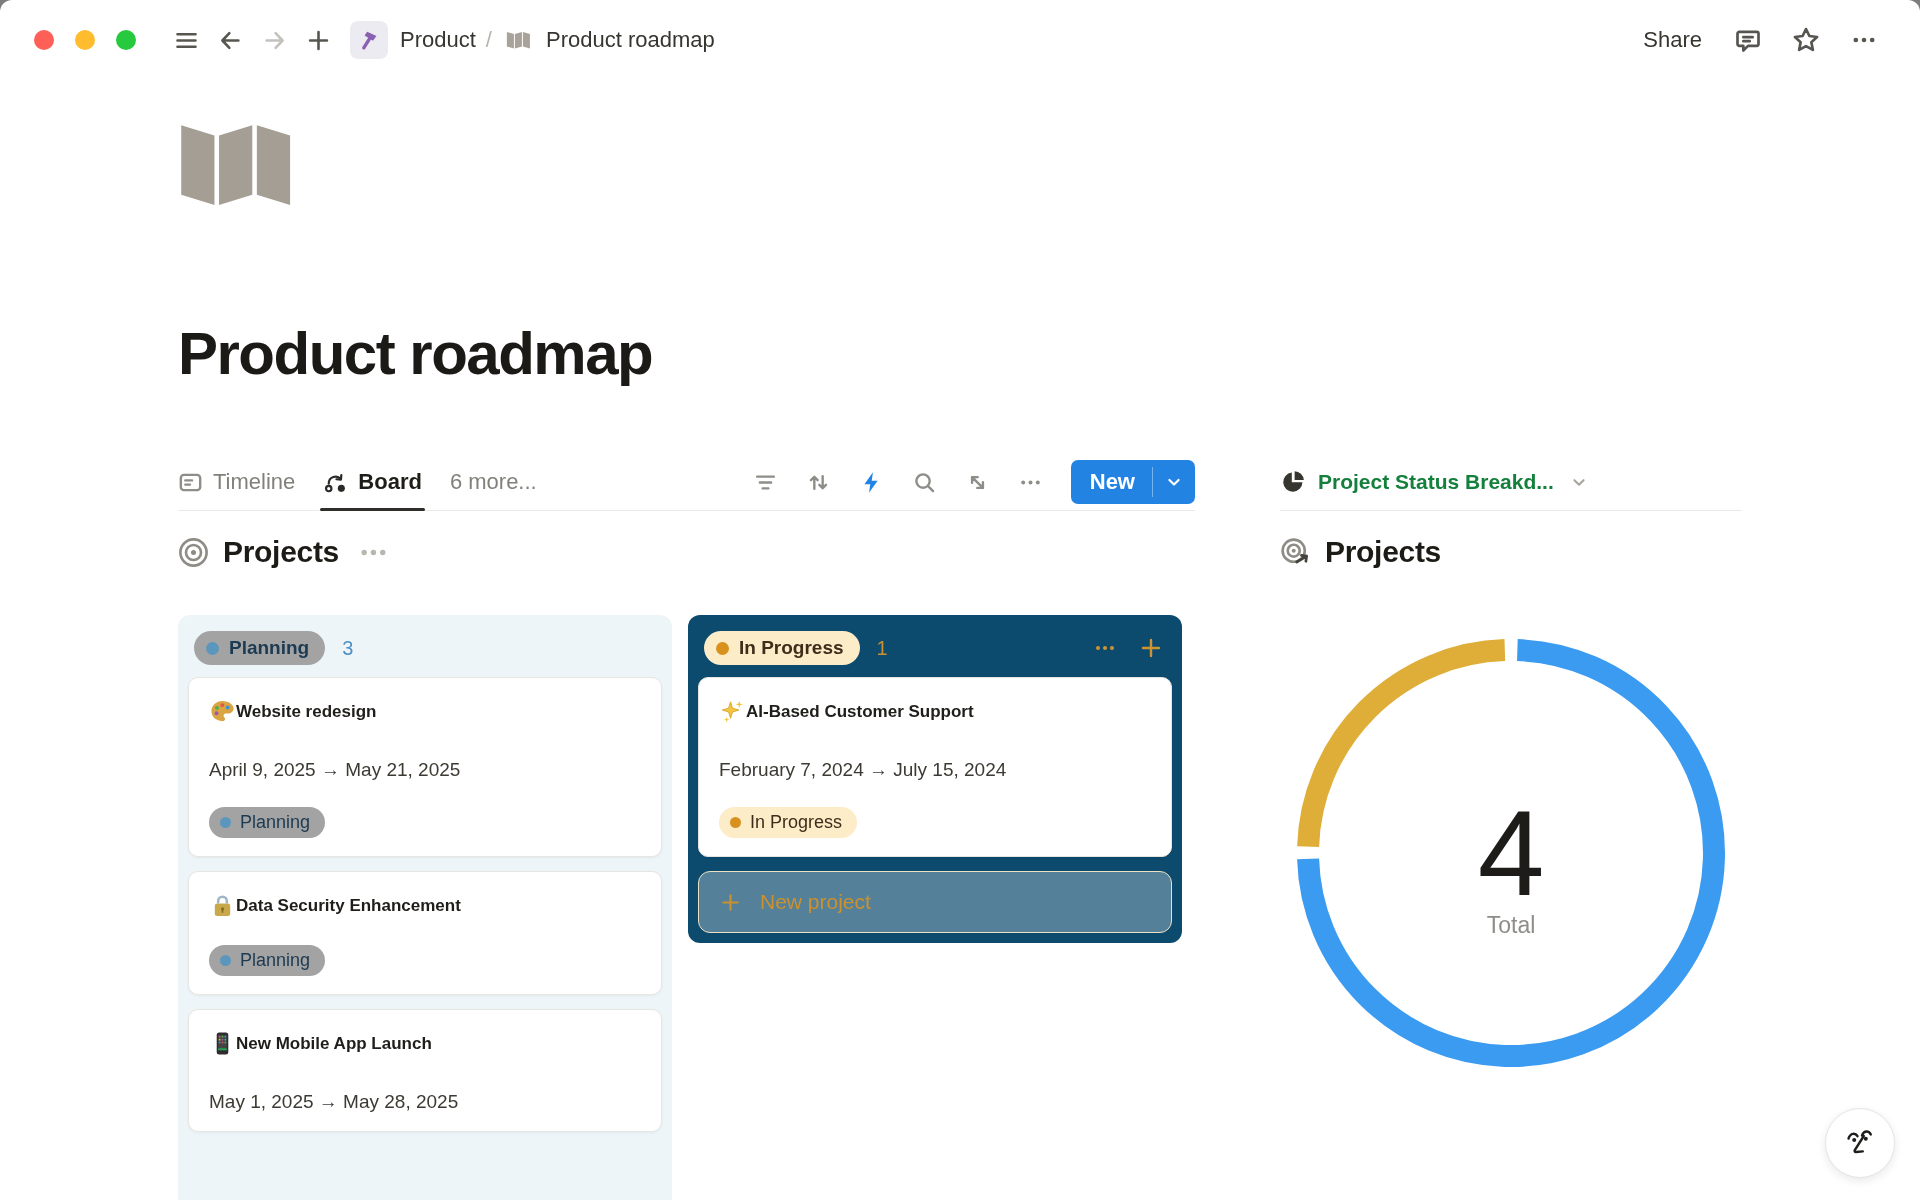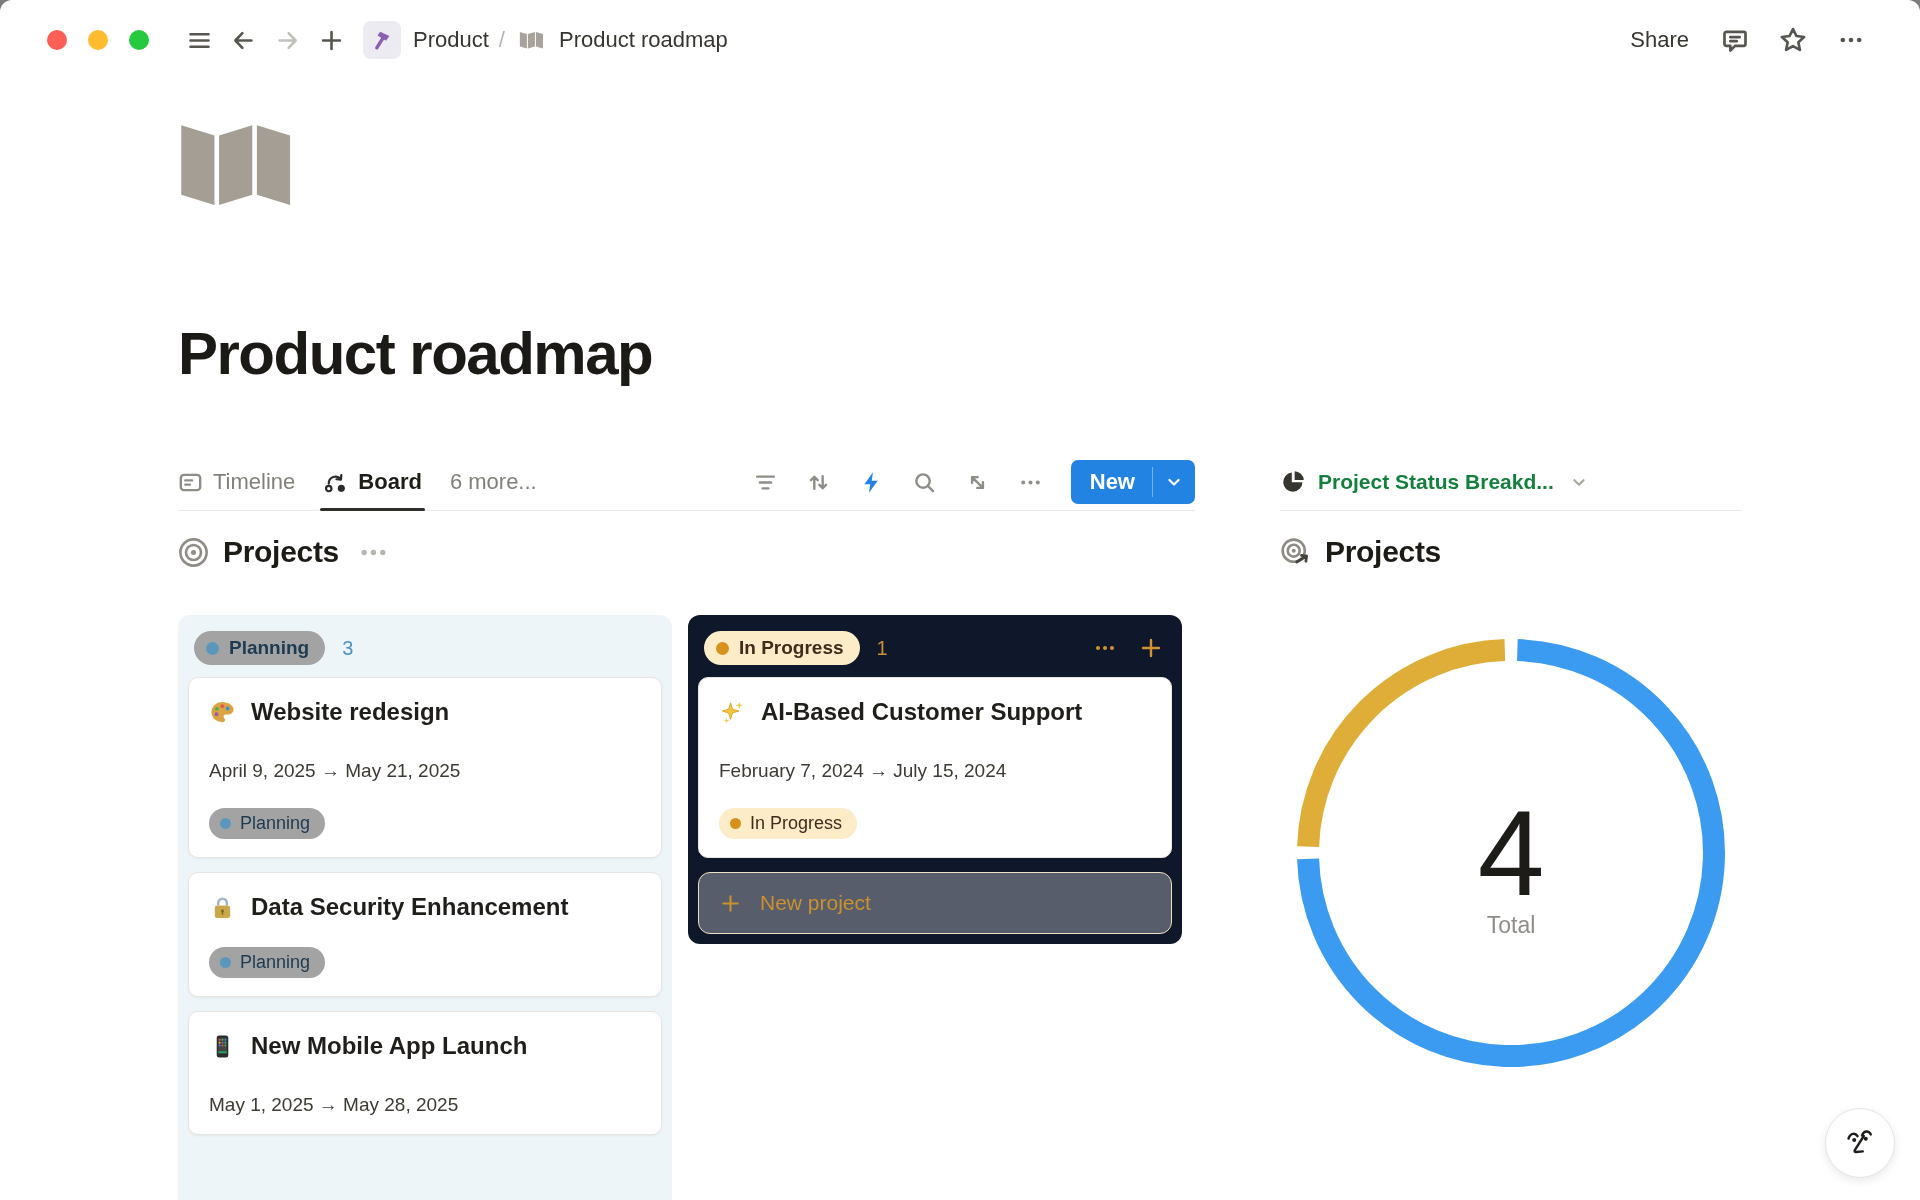--- a/index.html
+++ b/index.html
@@ -1,20 +1,20 @@
 <!DOCTYPE html>
 <html><head>
 <meta charset="utf-8">
 <style>
   * { margin:0; padding:0; box-sizing:border-box; }
   html,body { width:1920px; height:1200px; background:#7d7d7d; font-family:"Liberation Sans","DejaVu Sans",sans-serif; }
   .window { position:relative; width:1920px; height:1200px; background:#fff; border-radius:12px 12px 0 0; overflow:hidden; color:#37352f; }
 
   
-  .topbar { height:80px; display:flex; align-items:center; padding:0 47px; }
+  .topbar { height:80px; display:flex; align-items:center; padding:0 34px; }
   .traffic { display:flex; gap:21px; margin-right:28px; }
   .light { width:20px; height:20px; border-radius:50%; }
   .light.red{background:#fe5f57}.light.yellow{background:#febc2e}.light.green{background:#27c93f}
   .nav-ico { width:44px; height:44px; display:flex; align-items:center; justify-content:center; border-radius:6px; cursor:pointer; }
   .nav-ico svg { width:27px; height:27px; }
   .crumb-box { width:38px; height:38px; background:#ecebf1; border-radius:8px; display:flex; align-items:center; justify-content:center; margin:0 6px 0 10px; cursor:pointer; }
   .crumb-box svg { width:24px; height:24px; }
   .crumb { font-size:22px; color:#37352f; font-weight:500; padding:4px 6px; border-radius:6px; cursor:pointer; white-space:nowrap; }
   .crumb-sep { color:#b8b5af; font-size:22px; margin:0 4px; }
   .crumb-map { display:flex; align-items:center; margin:0 8px 0 10px; }
@@ -57,36 +57,36 @@
   
   .coll-head { margin-top:18px; height:46px; display:flex; align-items:center; gap:14px; }
   .coll-head svg { width:31px; height:31px; }
   .coll-title { font-size:30px; font-weight:700; color:#1d1b16; letter-spacing:-.3px; cursor:pointer; }
   .coll-dots { margin-left:6px; cursor:pointer; }
 
   
   .board { display:flex; gap:16px; margin-top:40px; align-items:flex-start; }
   .column { width:494px; border-radius:12px; padding:8px 10px 10px; }
   .col-blue { background:#eef5f9; height:640px; }
-  .col-yellow { background:#0f172a; }
+  .col-yellow { background:#0c4a6e; }
   .col-header { display:flex; align-items:center; padding:8px 8px 12px 6px; }
   .status-pill { display:inline-flex; align-items:center; gap:10px; border-radius:999px; padding:6px 16px 6px 12px; font-size:19px; font-weight:600; cursor:pointer; }
   .pill-blue { background:#a3a3a3; color:#1c3a52; }
   .pill-yellow { background:#fdecc8; color:#402c1b; }
   .dot { width:13px; height:13px; border-radius:50%; }
   .dot-blue { background:#5б97bd; background:#5b97bd; }
   .dot-yellow { background:#d9911e; }
   .col-count { margin-left:17px; font-size:20px; }
   .count-blue { color:#4f90c4; }
   .count-yellow { color:#cb912f; }
   .col-actions { margin-left:auto; display:flex; align-items:center; gap:20px; }
   .col-actions .tool svg { width:24px; height:24px; }
 
   .card { background:#fff; border:1px solid #e7e5e2; border-radius:10px; padding:20px 20px 18px; margin-bottom:14px; box-shadow:0 1px 3px rgba(0,0,0,.05); cursor:pointer; }
-  .card-title { display:flex; align-items:center; gap:15px; font-size:24px; font-weight:600; color:#201e1a; }
+  .card-title { display:flex; align-items:center; font-size:17px; font-weight:600; color:#201e1a; }
   .card-title svg { width:27px; height:27px; flex:none; }
   .card-dates { margin-top:34px; font-size:19px; color:#3d3a33; }
   .card-tag { margin-top:26px; }
   .tag-pill { display:inline-flex; align-items:center; gap:9px; border-radius:999px; padding:5px 15px 5px 11px; font-size:18px; font-weight:500; }
   .tag-pill .dot { width:11px; height:11px; }
   .new-project { height:62px; border:1px solid #ede1c4; border-radius:12px; display:flex; align-items:center; gap:18px; padding:0 20px; color:#cb912f; font-size:21px; cursor:pointer; background:rgba(255,255,255,.3); }
   .new-project svg { width:23px; height:23px; }
 
   
   .donut-wrap { margin-top:58px; display:flex; justify-content:center; }

